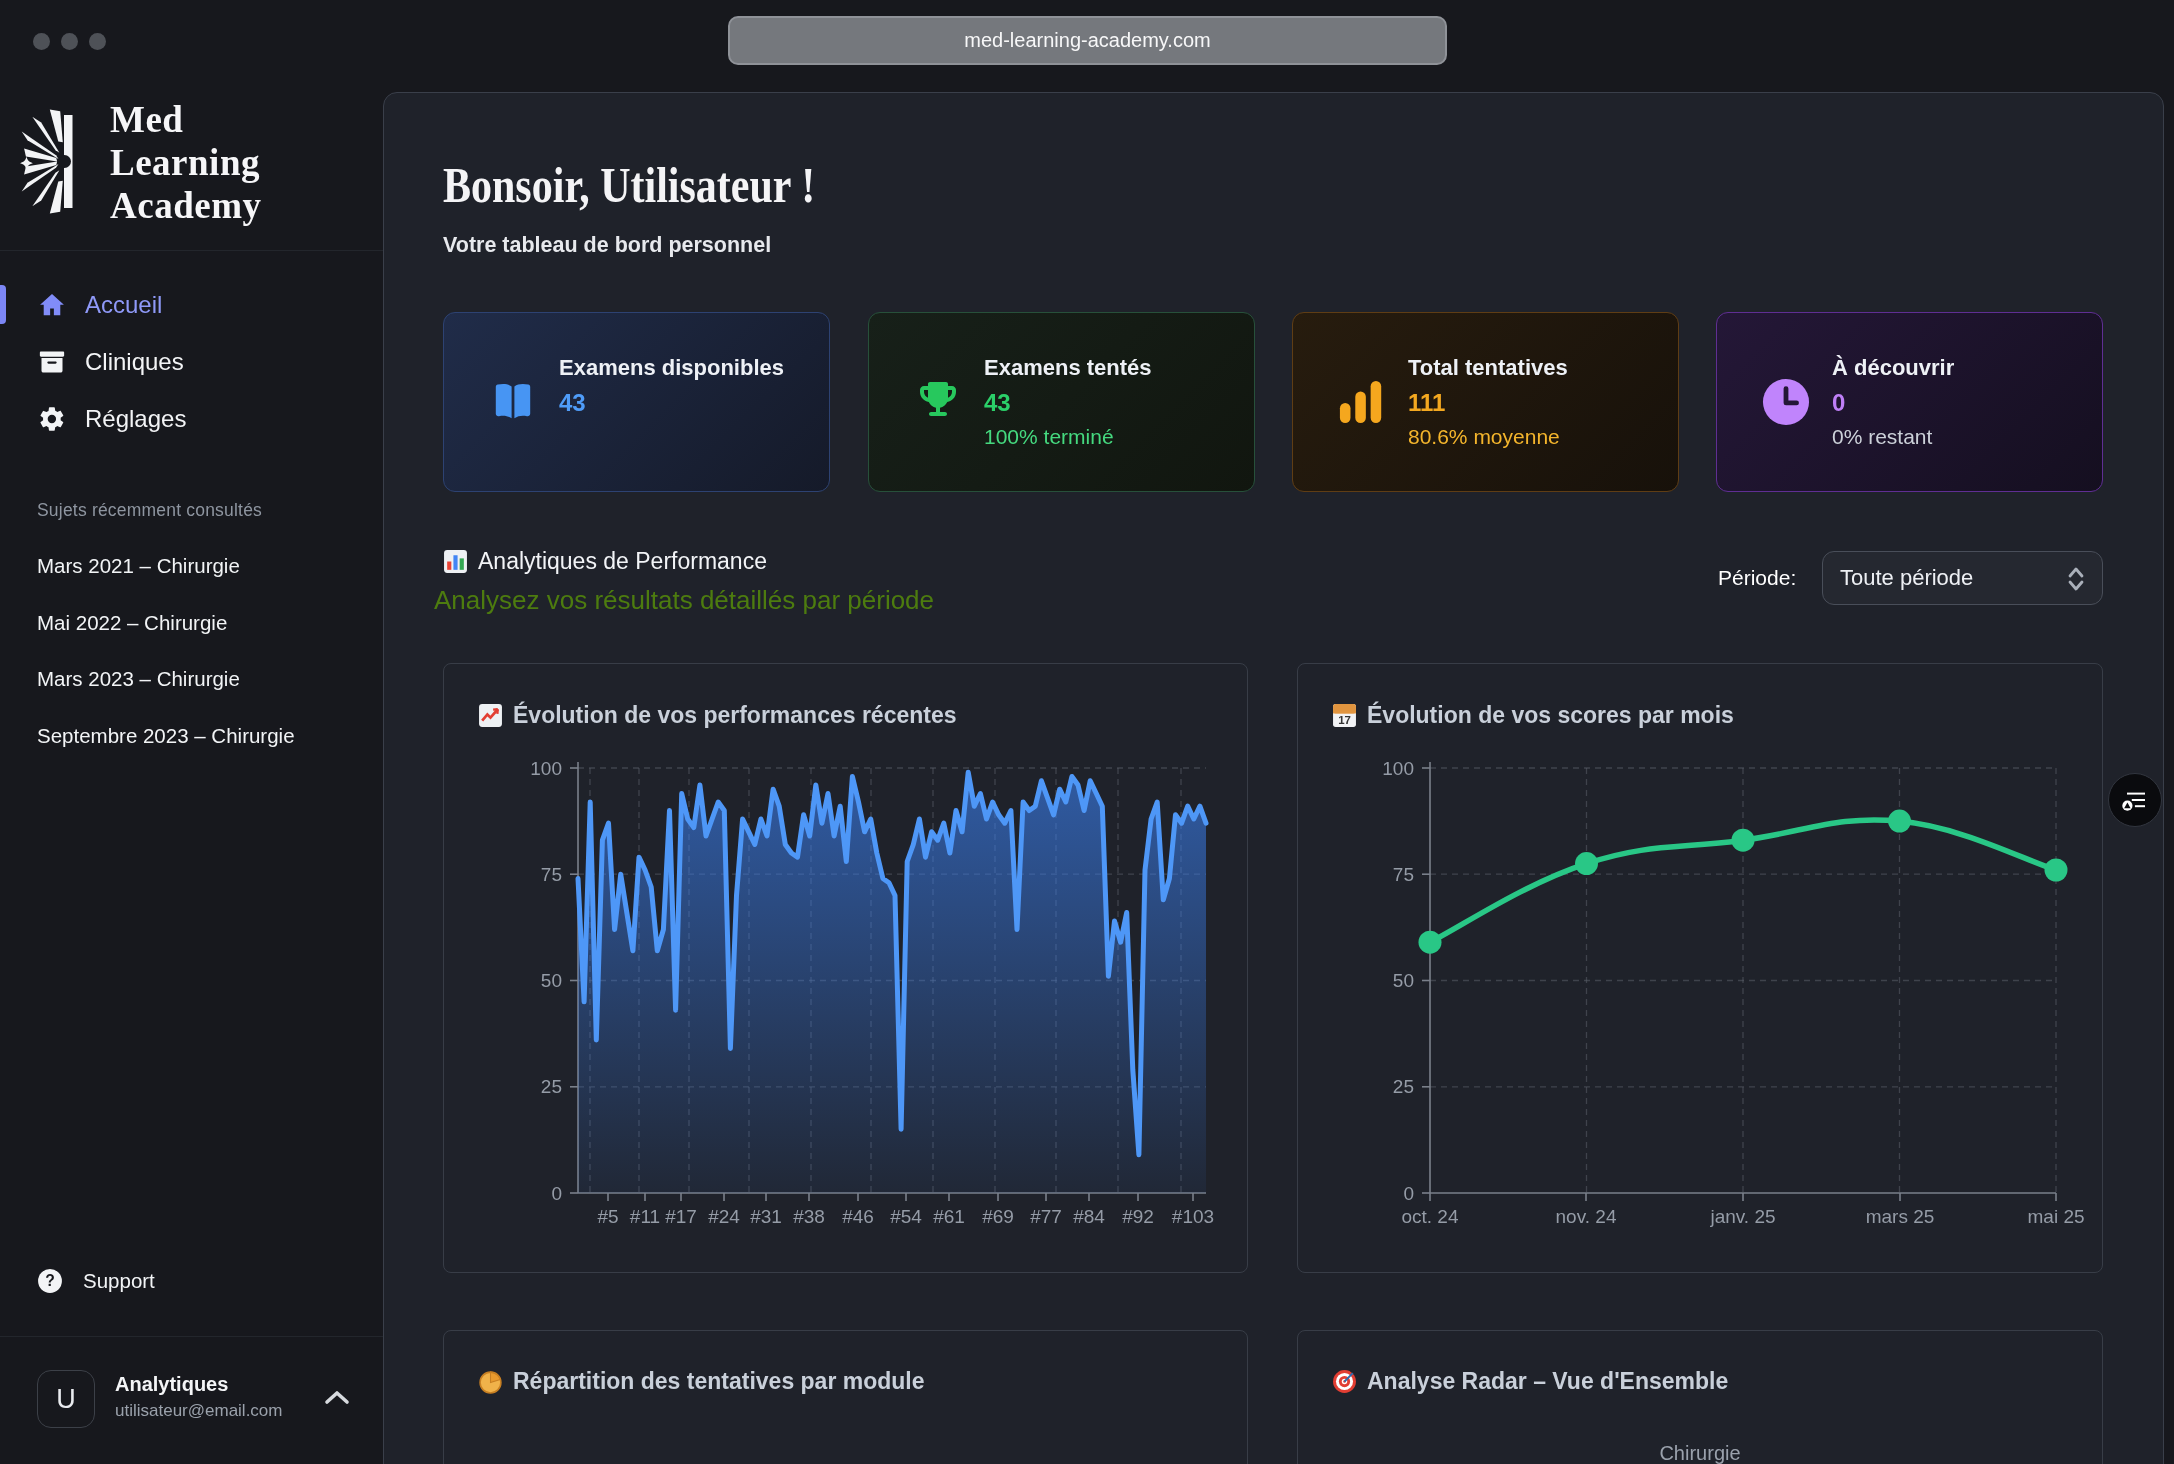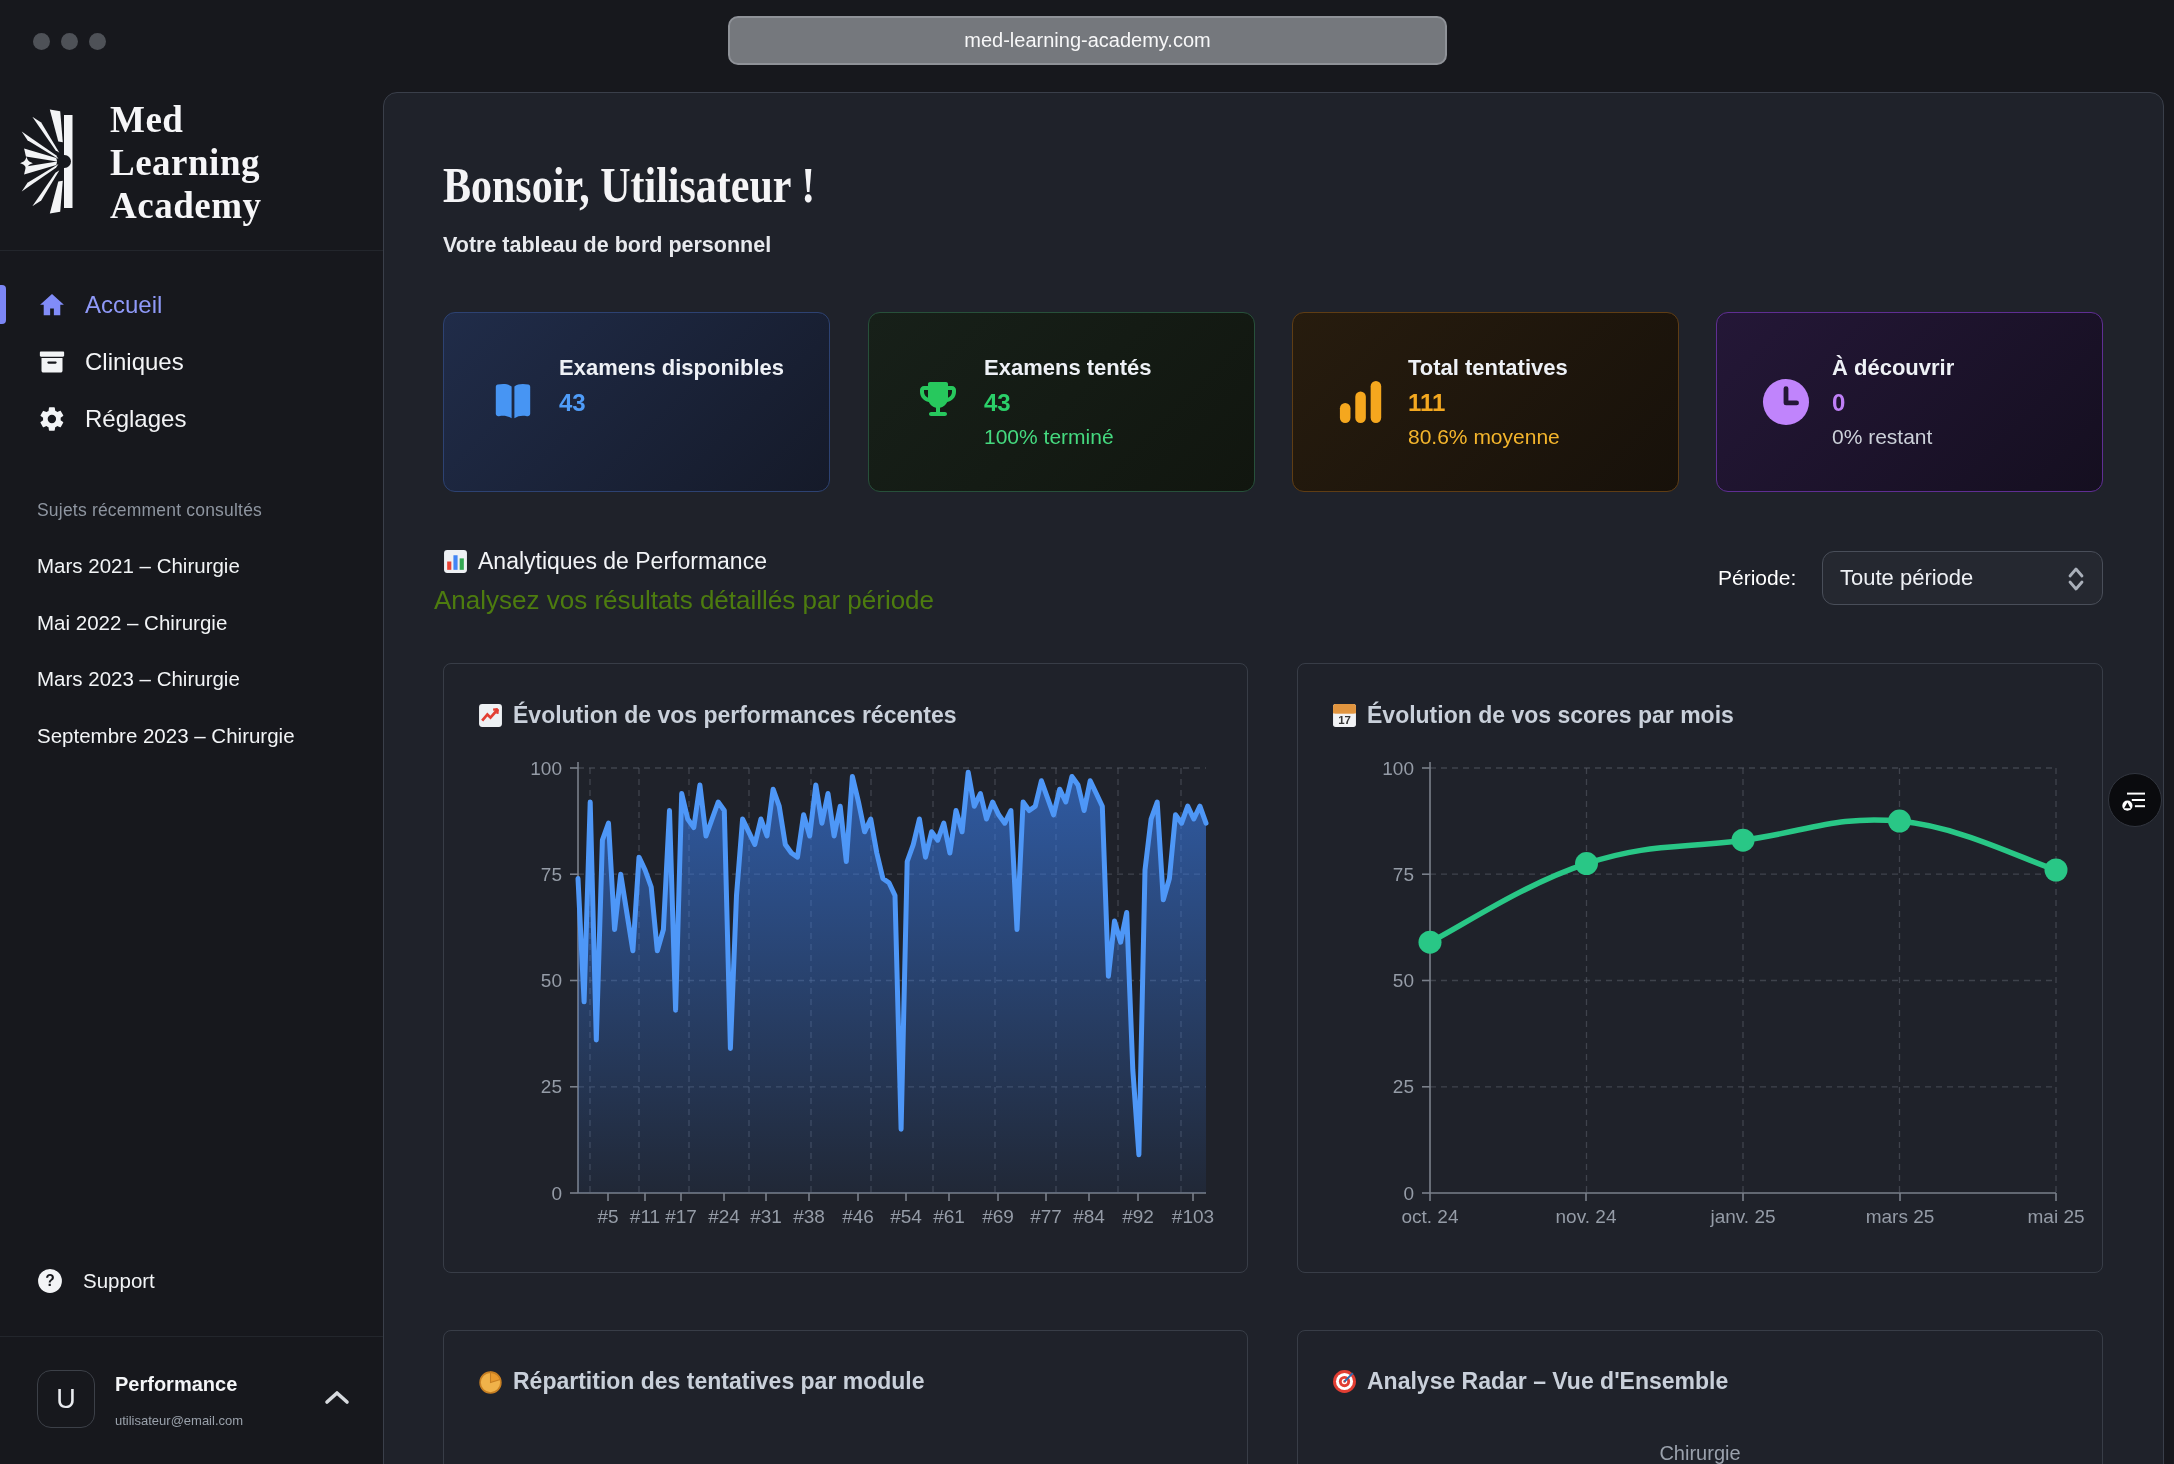--- a/index.html
+++ b/index.html
@@ -17,21 +17,21 @@
 .nitem svg{margin-right:19px}
 .nactive{color:#8f99f8}
 .abar{position:absolute;left:0px;top:285px;width:6px;height:39px;background:#7c86f5;border-radius:0 4px 4px 0}
 .slabel{position:absolute;left:37px;top:500px;font-size:17.5px;color:#8e95a0;letter-spacing:.2px}
 .ritem{position:absolute;left:37px;font-size:20.5px;color:#f2f4f6}
 .support{position:absolute;left:37px;top:1268px;display:flex;align-items:center;font-size:20.5px;color:#f2f4f6}
 .user{position:absolute;left:37px;top:1370px;display:flex}
 .uav{width:58px;height:58px;border:1.5px solid #3c4048;border-radius:14px;display:flex;align-items:center;justify-content:center;font-size:27px;color:#e9ebef}
 .uinfo{margin-left:20px;padding-top:3px}
 .uname{font-size:20px;font-weight:bold;color:#f4f5f7}
-.uemail{font-size:13px;color:#9aa1ab;margin-top:17px}
+.uemail{font-size:17px;color:#9aa1ab;margin-top:5px}
 
 .panel{position:absolute;left:383px;top:92px;width:1781px;height:1400px;background:#1f222a;border:1px solid #3a3f4a;border-radius:14px}
 .h1{position:absolute;left:443px;top:156px;font-family:"Liberation Serif",serif;font-weight:bold;font-size:50px;color:#f4f4f6;transform:scaleX(.84);transform-origin:left top}
 .sub1{position:absolute;left:443px;top:233px;font-size:21.5px;font-weight:bold;color:#e7e9ed}
 
 .scard{position:absolute;top:312px;width:387px;height:180px;border-radius:12px;display:flex;align-items:center;padding-left:45px}
 .sicon{width:48px;flex:none;display:flex;justify-content:center}
 .stxt{margin-left:22px}
 .st{font-size:22px;font-weight:bold;color:#eef1f6;line-height:26px}
 .sv{font-size:24px;font-weight:bold;line-height:28px;margin-top:8px}
@@ -105,21 +105,21 @@
   <div class="support">
     <svg width="26" height="26" viewBox="0 0 24 24" style="margin-right:20px">
         <circle cx="12" cy="12" r="11" fill="#f3f4f6"></circle>
         <text x="12" y="17" text-anchor="middle" font-size="14.5" font-weight="bold" fill="#17181d">?</text>
       </svg>
     Support</div>
   <div class="sdiv" style="top:1336px"></div>
   <div class="user">
     <div class="uav">U</div>
     <div class="uinfo">
-        <div class="uname">Performance</div>
+        <div class="uname">Analytiques</div>
         <div class="uemail">utilisateur@email.com</div>
       </div>
   </div>
   <svg class="abs" style="left:322px;top:1388px" width="30" height="20" viewBox="0 0 30 20">
       <path d="M5 14 L15 5 L25 14" fill="none" stroke="#d7dade" stroke-width="3.6" stroke-linecap="round" stroke-linejoin="round"></path>
     </svg>
 </div>
 
 <div class="panel"></div>
 <div class="h1">Bonsoir, Utilisateur !</div>

